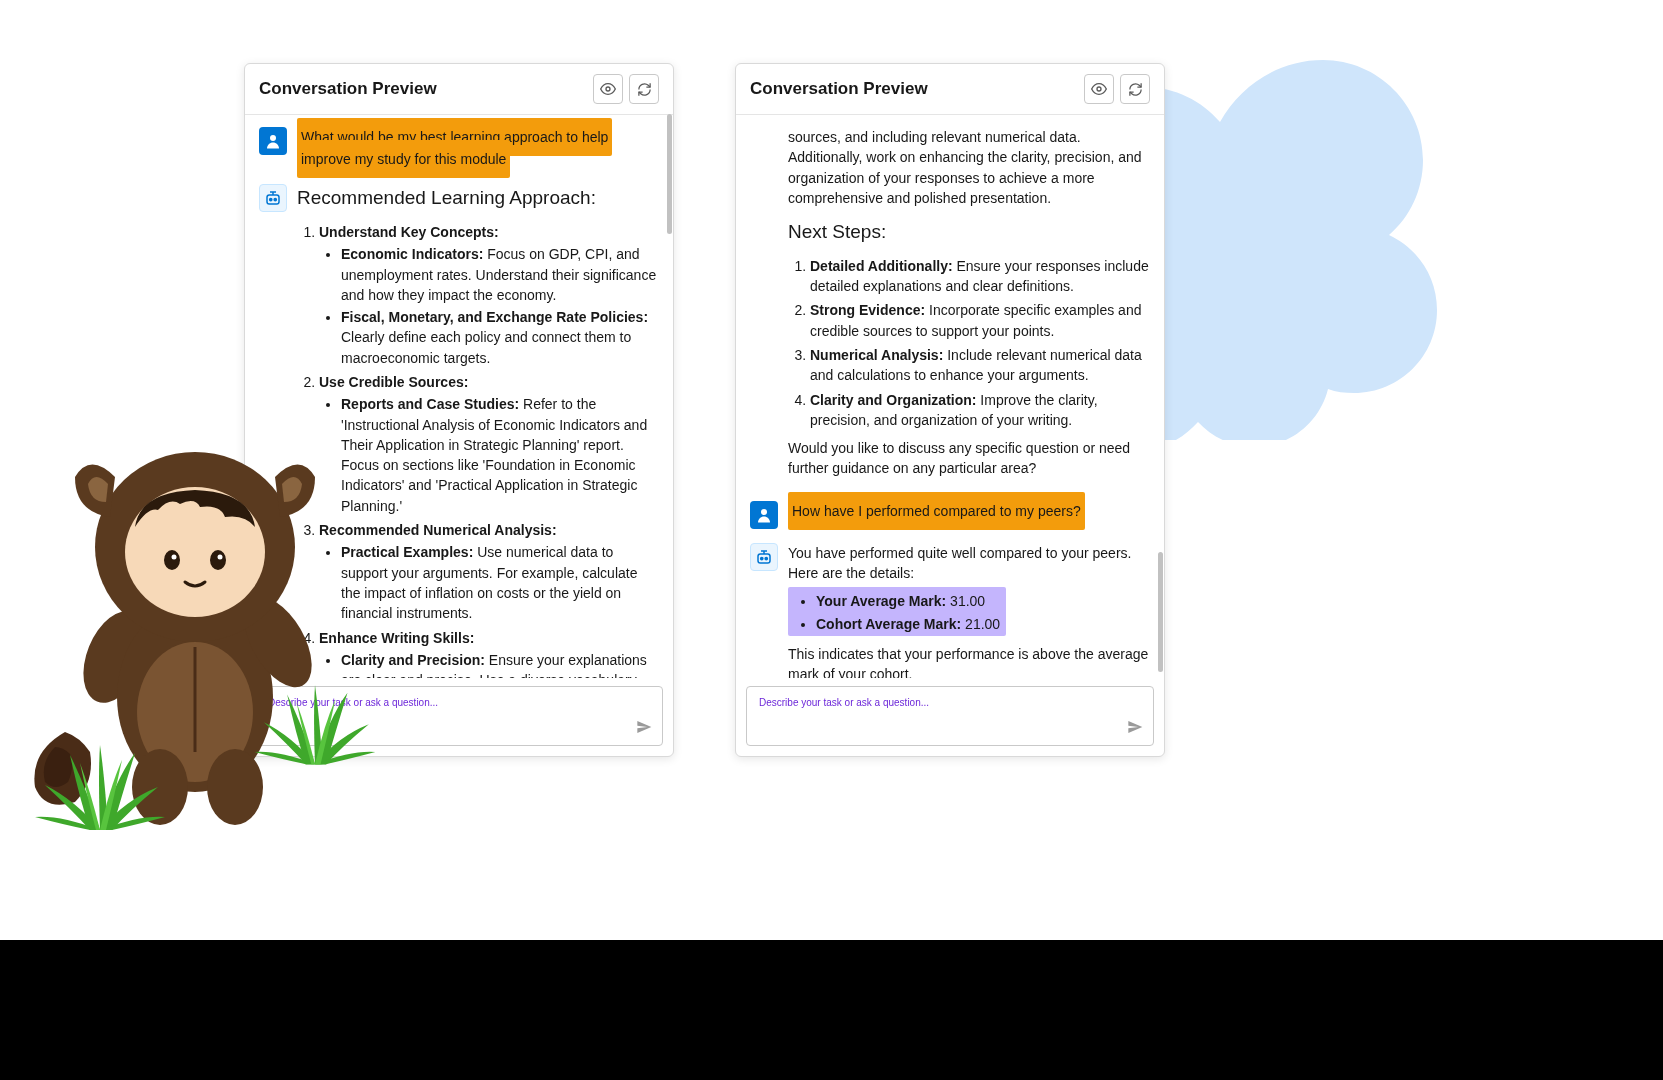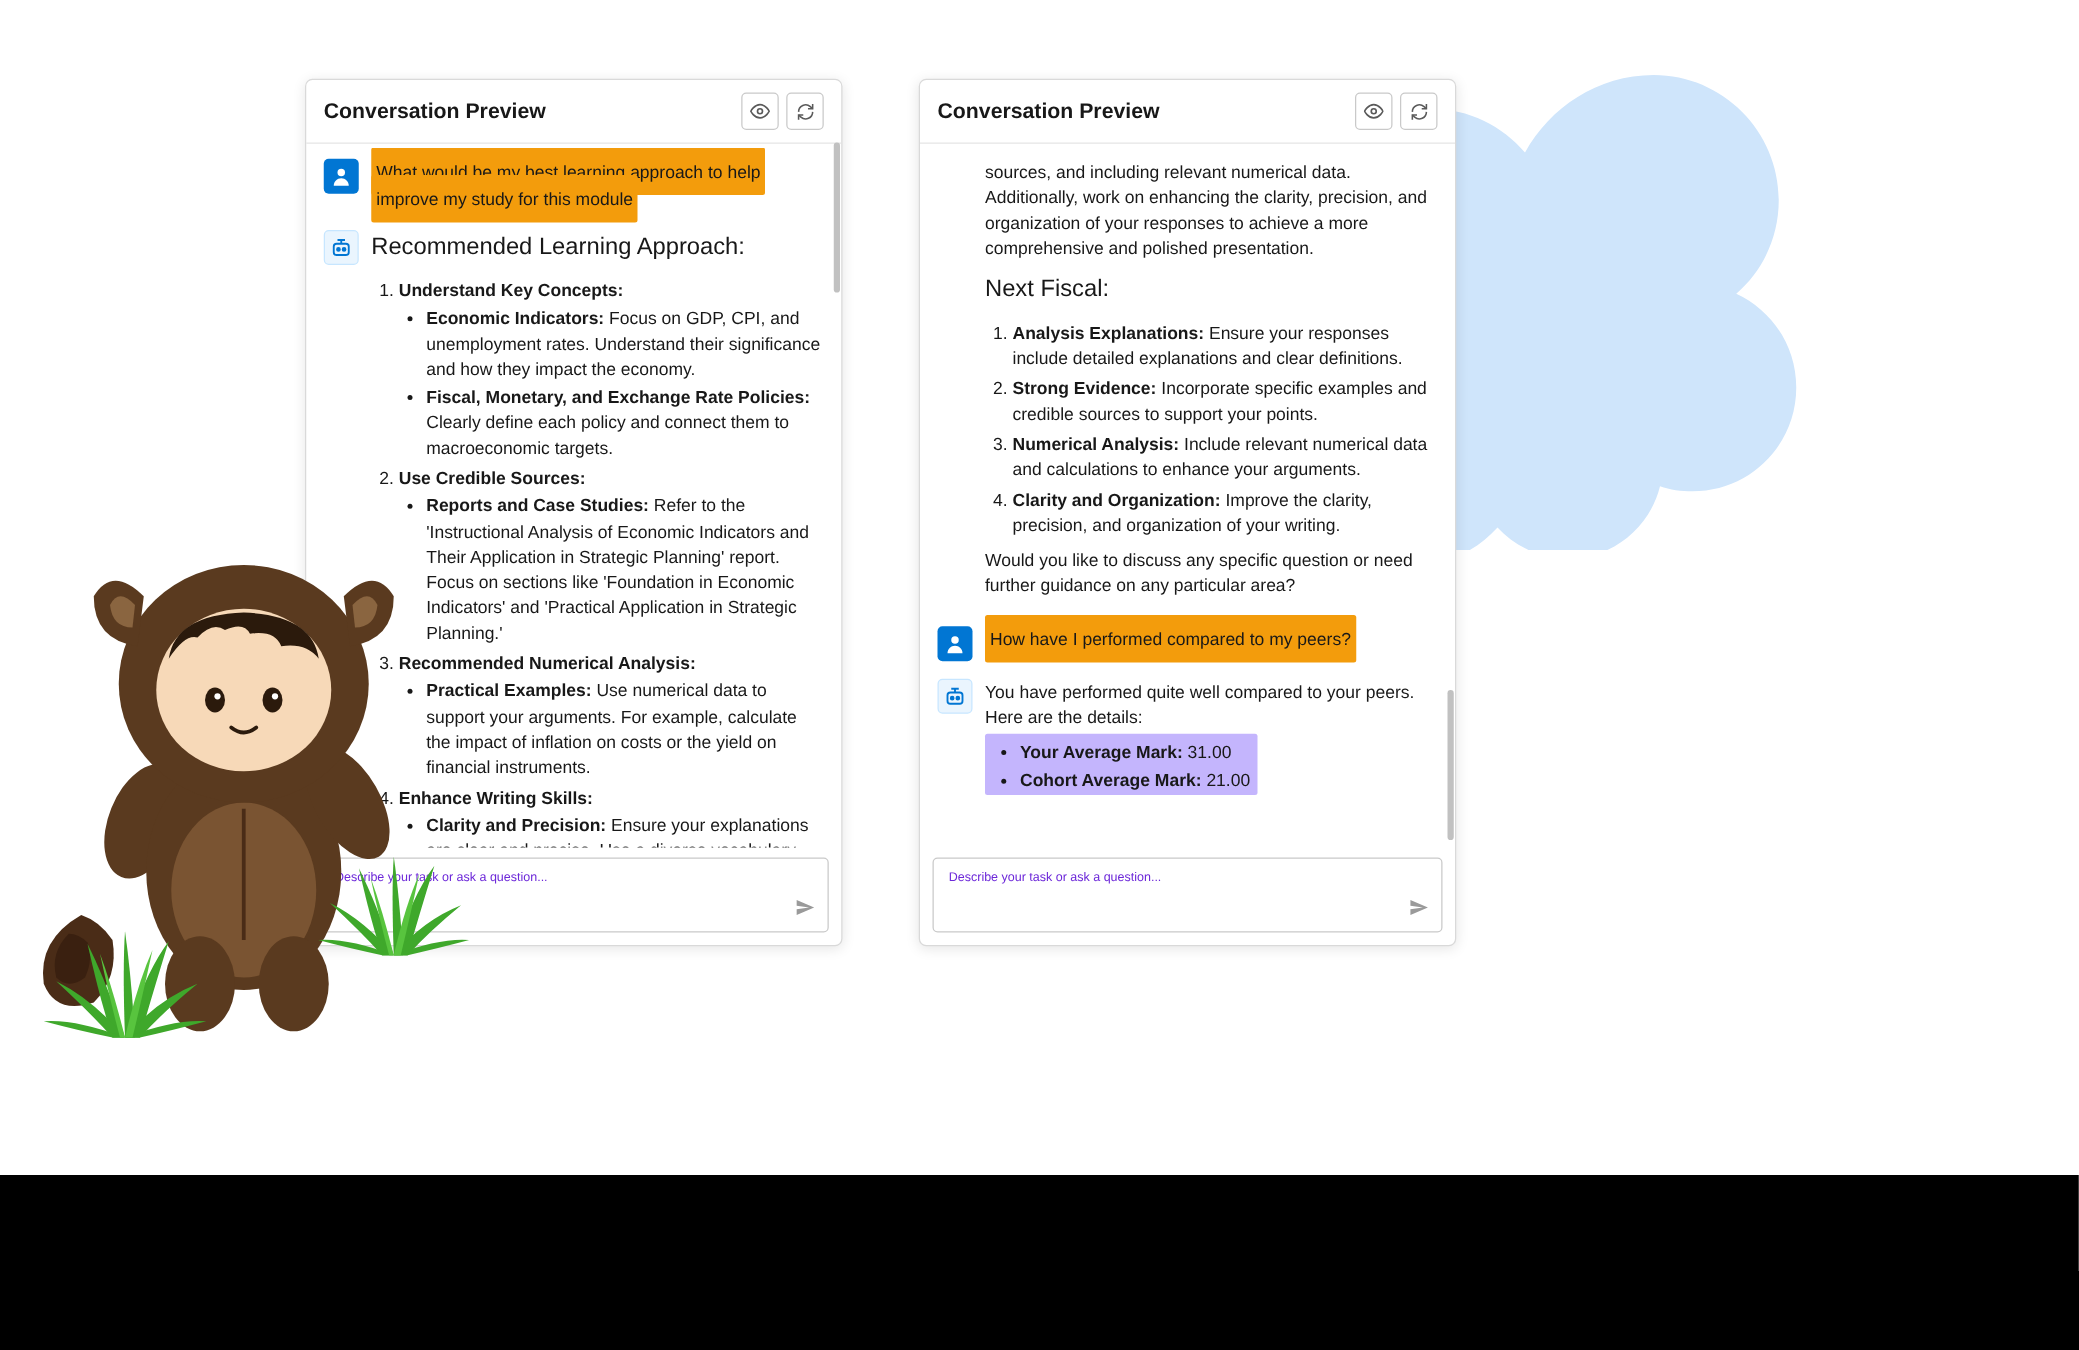--- a/index.html
+++ b/index.html
@@ -306,23 +306,23 @@
             <path d="M3 12a9 9 0 0 1 15-6.7L21 8"></path>
             <path d="M3 22v-6h6"></path>
             <path d="M21 12a9 9 0 0 1-15 6.7L3 16"></path>
           </svg>
       </div>
     </div>
   </div>
   <div class="panel-body">
      <div style="padding-left:38px">
        <div>sources, and including relevant numerical data. Additionally, work on enhancing the clarity, precision, and organization of your responses to achieve a more comprehensive and polished presentation.</div>
-       <div class="bot-heading" style="margin-top:10px">Next Fiscal:</div>
+       <div class="bot-heading" style="margin-top:10px">Next Steps:</div>
        <ol>
-         <li><span class="b">Analysis Explanations:</span><span> Ensure your responses include detailed explanations and clear definitions.</span></li>
+         <li><span class="b">Detailed Additionally:</span><span> Ensure your responses include detailed explanations and clear definitions.</span></li>
          <li><span class="b">Strong Evidence:</span><span> Incorporate specific examples and credible sources to support your points.</span></li>
          <li><span class="b">Numerical Analysis:</span><span> Include relevant numerical data and calculations to enhance your arguments.</span></li>
          <li><span class="b">Clarity and Organization:</span><span> Improve the clarity, precision, and organization of your writing.</span></li>
        </ol>
        <div class="para">Would you like to discuss any specific question or need further guidance on any particular area?</div>
      </div>
 
      <div class="msg-row" style="margin-top:22px">
        <div class="avatar avatar-user">
          <svg width="18" height="18" viewBox="0 0 24 24" fill="#fff">
@@ -345,20 +345,21 @@
           </svg>
        </div>
        <div class="bot-content">
          <div>You have performed quite well compared to your peers. Here are the details:</div>
          <div class="hl-block">
            <ul>
              <li><span class="b">Your Average Mark:</span><span> 31.00</span></li>
              <li><span class="b">Cohort Average Mark:</span><span> 21.00</span></li>
            </ul>
          </div>
+         <div class="para">This indicates that your performance is above the average mark of your cohort.</div>
          
        </div>
      </div>
   </div>
   <div class="scroll-hint">
       <div class="scroll-thumb" style="bottom:4px;height:120px"></div>
     </div>
   <div class="input-area">
     <div class="input-box">
       <span>Describe your task or ask a question...</span>

